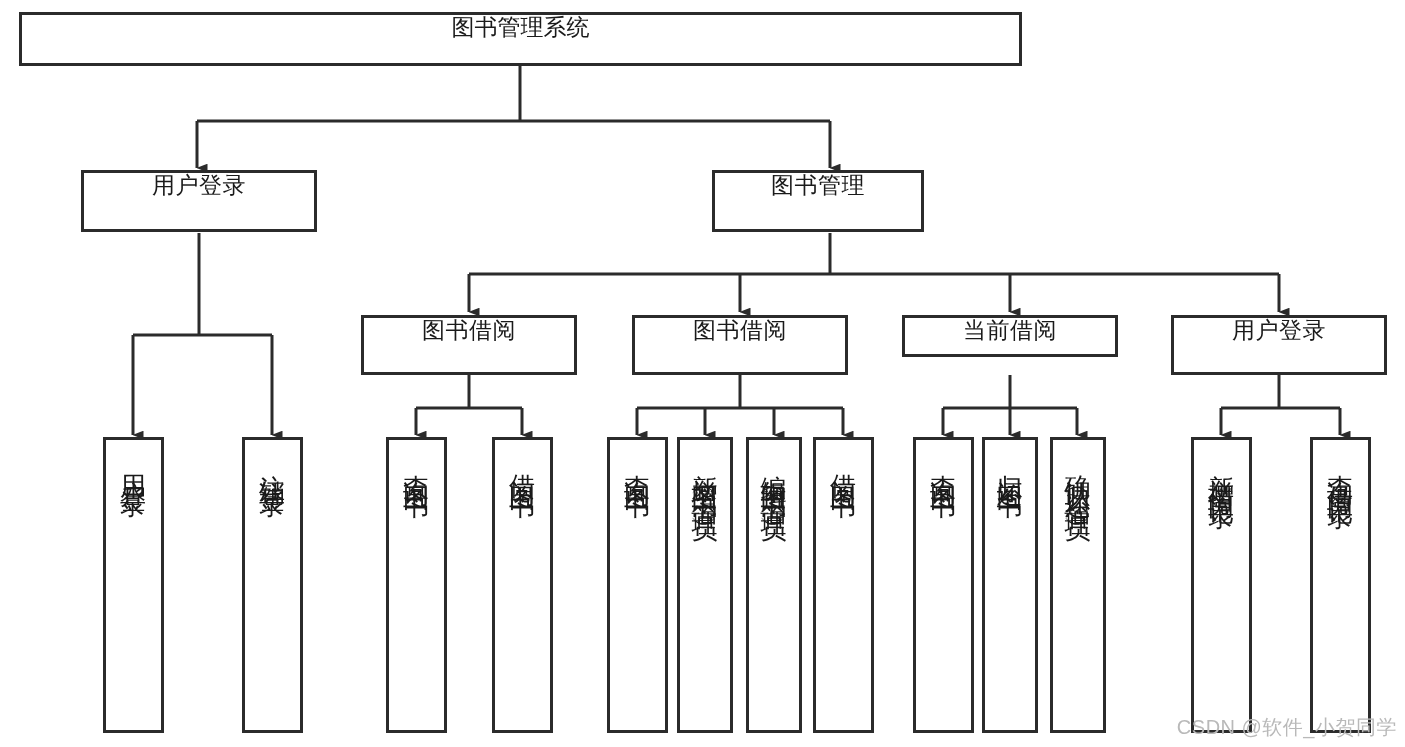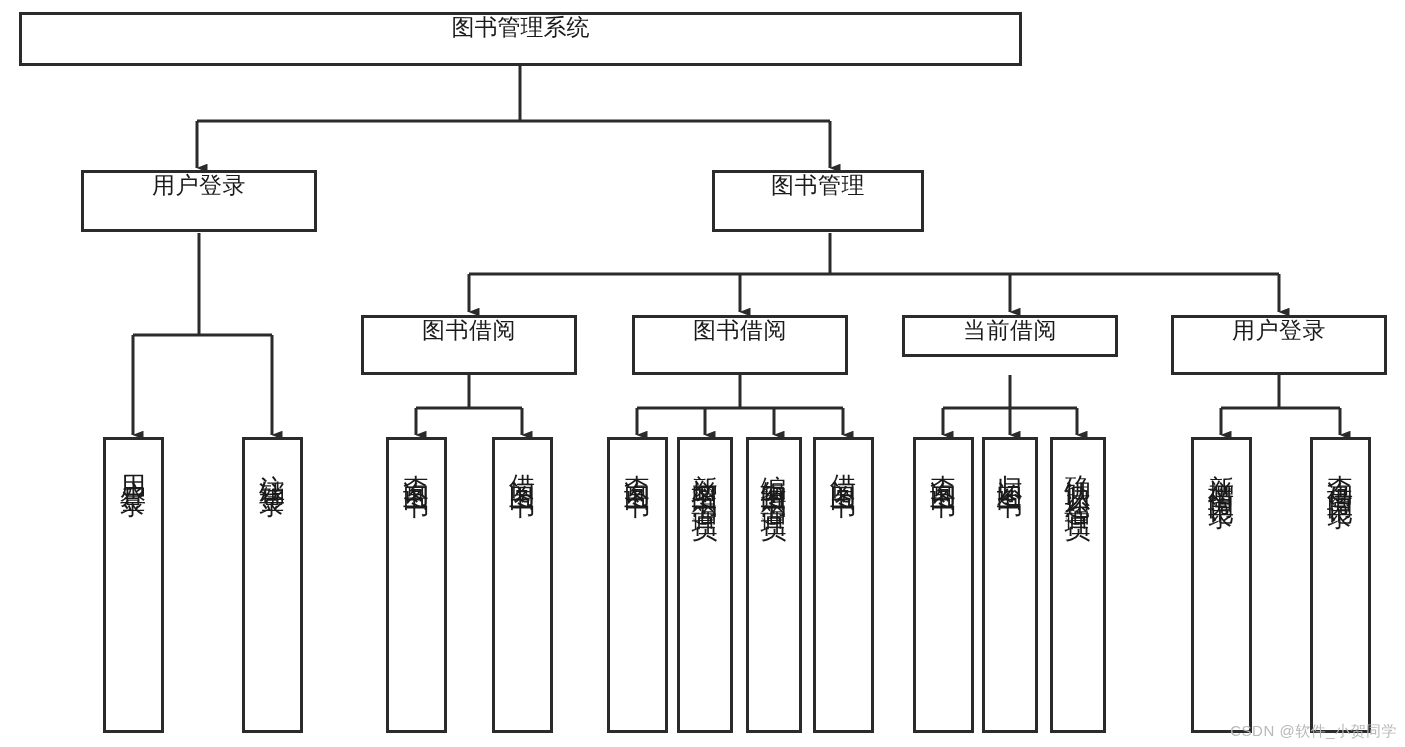--- a/index.html
+++ b/index.html
@@ -58,21 +58,21 @@
     text-orientation: upright;
     font-size: 26px;
     line-height: 1.0;
     letter-spacing: 6px;
     white-space: nowrap;
   }
   .watermark {
     position: absolute;
     right: 8px;
     bottom: 6px;
-    font-size: 15px;
+    font-size: 20px;
     color: #b9b9b9;
     letter-spacing: 0.5px;
     white-space: nowrap;
   }
 </style>
 </head>
 <body>
 
 <div id="canvas">
 

